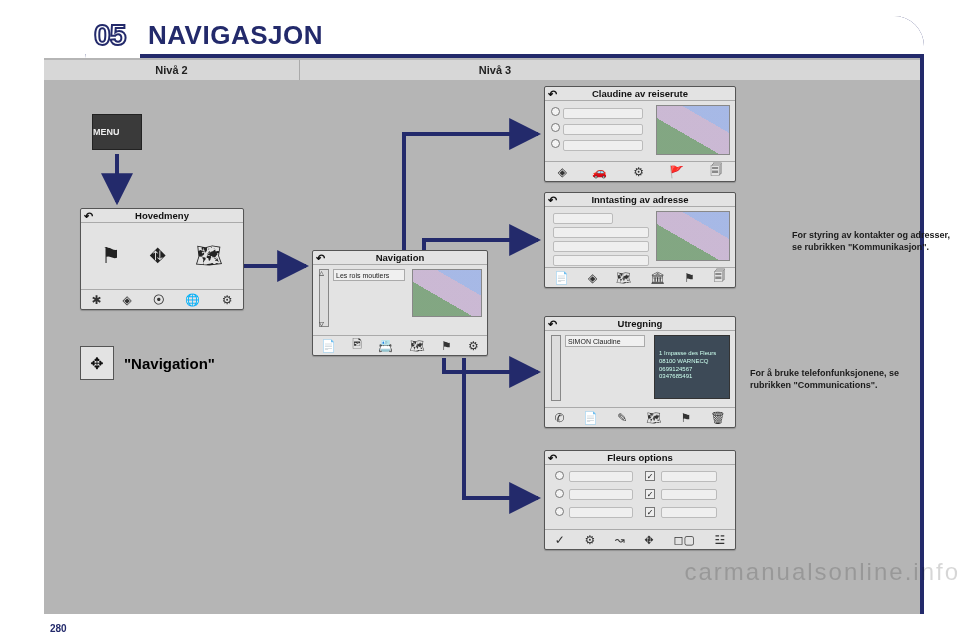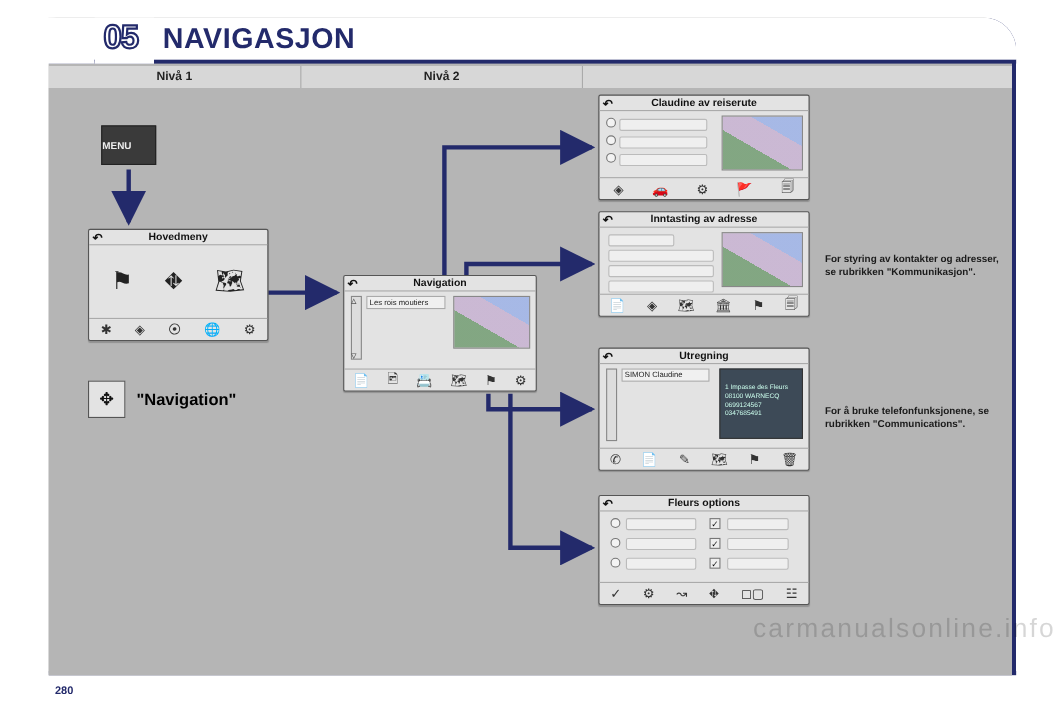--- a/index.html
+++ b/index.html
@@ -218,21 +218,21 @@
 
   #p-opts .body { height: 64px; }
   #p-opts .radio{left:10px;}
   #p-opts .chk{position:absolute; width:10px;height:10px; left:100px; background:#eee;border:1px solid #777; font-size:8px; line-height:10px; text-align:center; color:#111;}
   #p-opts .ob{position:absolute; height:11px; background:#efefef; border:1px solid #bbb; border-radius:2px;}
   #p-opts .ob.l{left:24px; width:64px;} #p-opts .ob.r{left:116px; width:56px;}
   .o1{top:6px;} .o2{top:24px;} .o3{top:42px;}
 
   
   .note { position:absolute; left: 706px; width: 166px; font-size: 9px; font-weight:700; color:#1b1b1b; line-height:1.3; }
-  #note1 { top: 150px; }
+  #note1 { top: 150px; margin-left: 42px; }
   #note2 { top: 288px; }
 
   
   .watermark {
     position:absolute; left:0; right:0; bottom:54px;
     text-align:right; font-size:24px; letter-spacing:2px;
     color: rgba(0,0,0,0.16); font-weight:400;
     z-index: 20;
   }
   .pagenum {
@@ -245,22 +245,22 @@
 
 <div class="gutter"></div>
 <div class="page"></div>
 <div class="header-strip"></div>
 <div class="spine"></div>
 
 <div class="section-num">05</div>
 <div class="section-title">NAVIGASJON</div>
 
 <div class="levels">
-  <div class="lvl1">Nivå 1</div>
   <div class="lvl2">Nivå 2</div>
+  <div class="lvl3">Nivå 3</div>
 </div>
 
 <div class="canvas">
 
   <svg class="arrows">
     <defs>
       <marker id="ah" viewBox="0 0 10 10" refX="9" refY="5" markerWidth="8" markerHeight="8" orient="auto">
         <path d="M0,0 L10,5 L0,10 Z" fill="#232a6b"></path>
       </marker>
     </defs>

